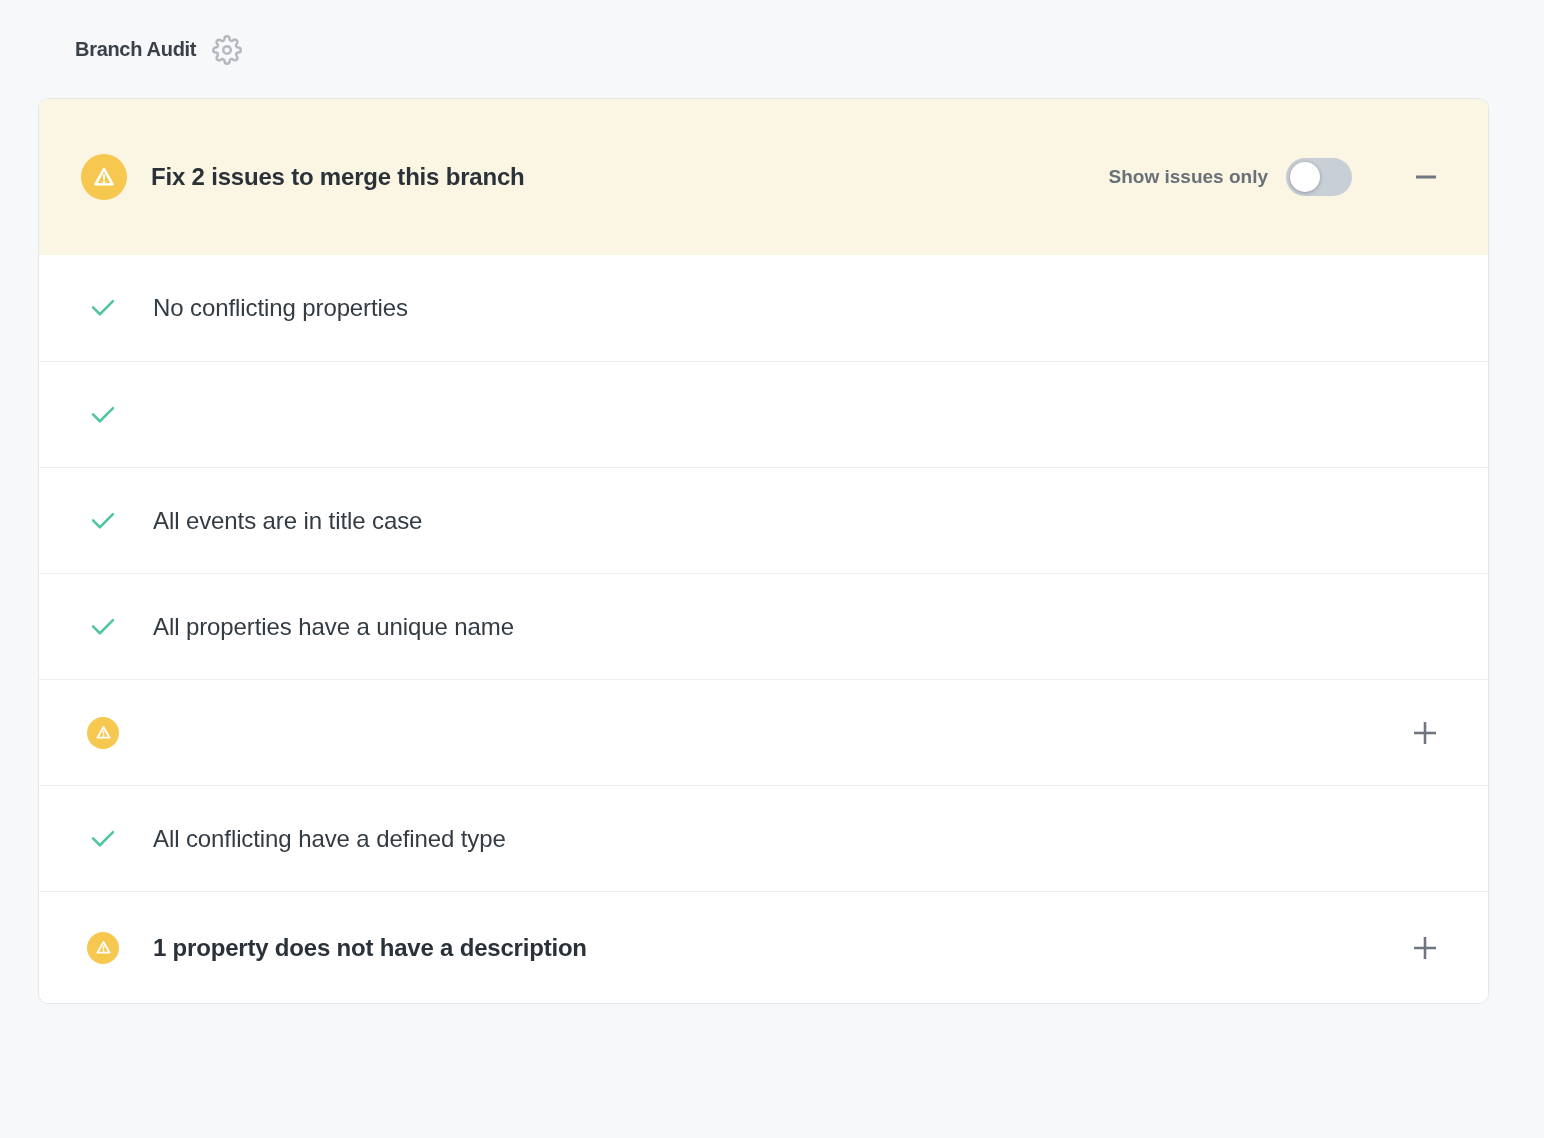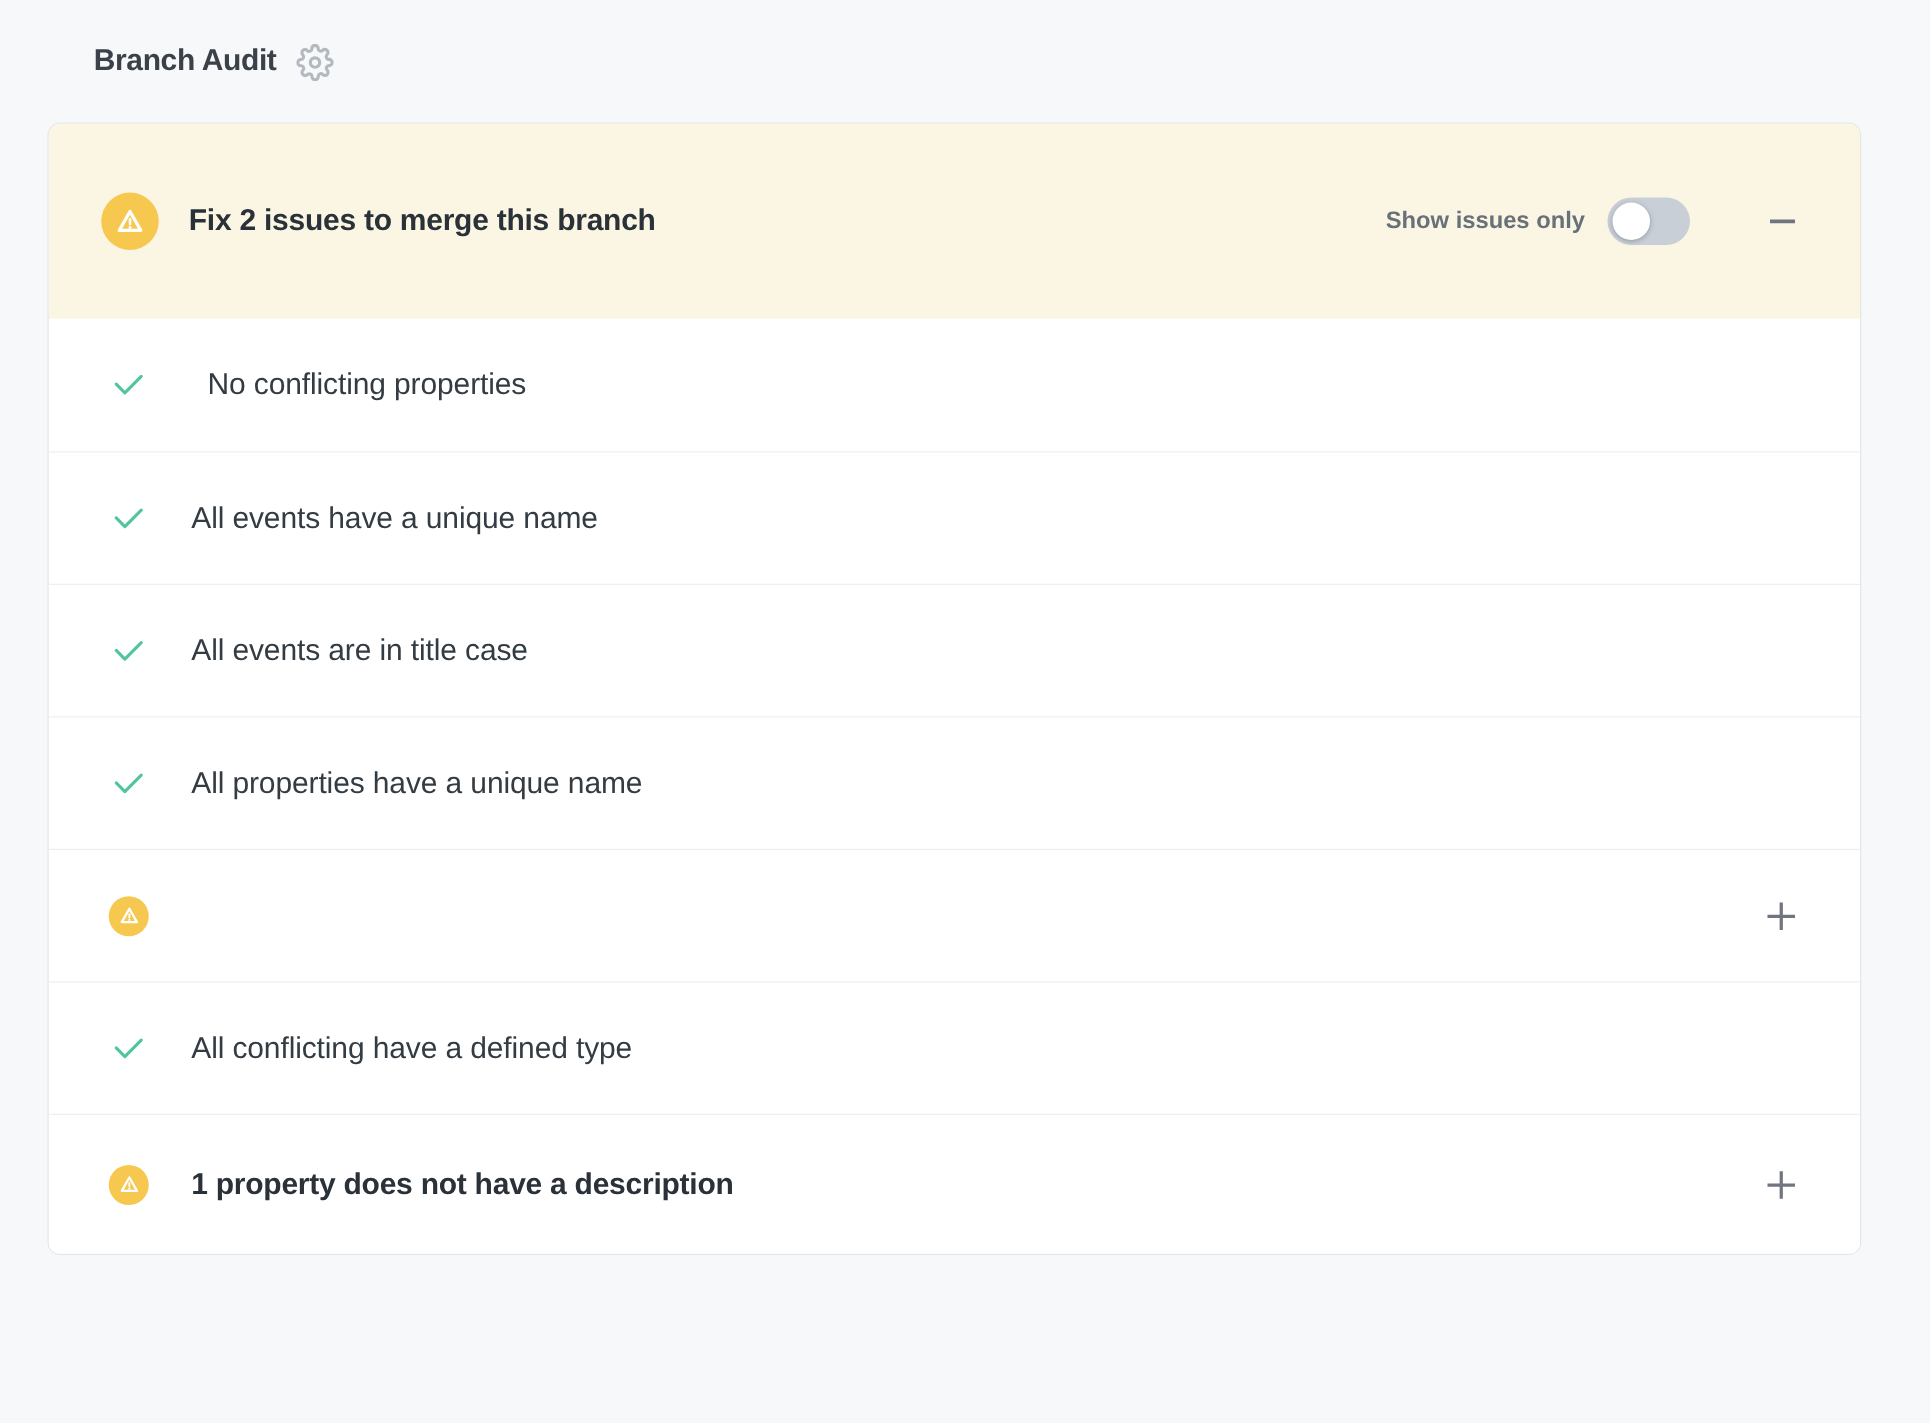--- a/index.html
+++ b/index.html
@@ -24,21 +24,21 @@
     background:var(--page-bg);
     font-family:"Liberation Sans","DejaVu Sans",sans-serif;
     overflow:hidden;
     position:relative;
   }
   .page-header{
     display:flex;align-items:center;gap:16px;
     padding:30px 0 0 75px;height:68px;
   }
   .page-title{
-    font-size:24px;font-weight:700;color:var(--title-color);
+    font-size:20px;font-weight:700;color:var(--title-color);
     letter-spacing:-0.3px;
   }
   .gear{width:30px;height:30px;display:inline-flex;margin-top:2px;cursor:pointer;}
   .audit-card{
     position:absolute;left:38px;top:98px;width:1451px;
     background:var(--card-bg);
     border:1px solid var(--card-border);
     border-radius:10px;
     overflow:hidden;
   }
@@ -84,21 +84,21 @@
     display:flex;align-items:center;justify-content:center;
     cursor:pointer;
   }
   .row{
     height:106px;
     display:flex;align-items:center;
     padding:0 48px 0 48px;
     border-top:1px solid var(--divider);
     background:var(--card-bg);
   }
-  .row:first-child{border-top:none;gap:13px;}
+  .row:first-child{border-top:none;}
   .row:last-child{height:112px;}
   .row-icon{
     width:32px;height:32px;flex:none;
     display:flex;align-items:center;justify-content:center;
   }
   .row-icon svg{width:30px;height:30px;}
   .row-label{
     margin-left:34px;
     font-size:24px;color:var(--text-color);
     letter-spacing:-0.1px;
@@ -152,21 +152,20 @@
           </svg>
         </span>
         <span class="row-label">No conflicting properties</span>
       </div>
       <div class="row">
         <span class="row-icon">
           <svg viewBox="0 0 24 24" fill="none" stroke="#52c4a2" stroke-width="2" stroke-linecap="round" stroke-linejoin="round">
             <polyline points="20 6.5 9.5 17 4 11.5"></polyline>
           </svg>
         </span>
-        <span class="row-label">All events have a unique name</span>
       </div>
       <div class="row">
         <span class="row-icon">
           <svg viewBox="0 0 24 24" fill="none" stroke="#52c4a2" stroke-width="2" stroke-linecap="round" stroke-linejoin="round">
             <polyline points="20 6.5 9.5 17 4 11.5"></polyline>
           </svg>
         </span>
         <span class="row-label">All events are in title case</span>
       </div>
       <div class="row">

